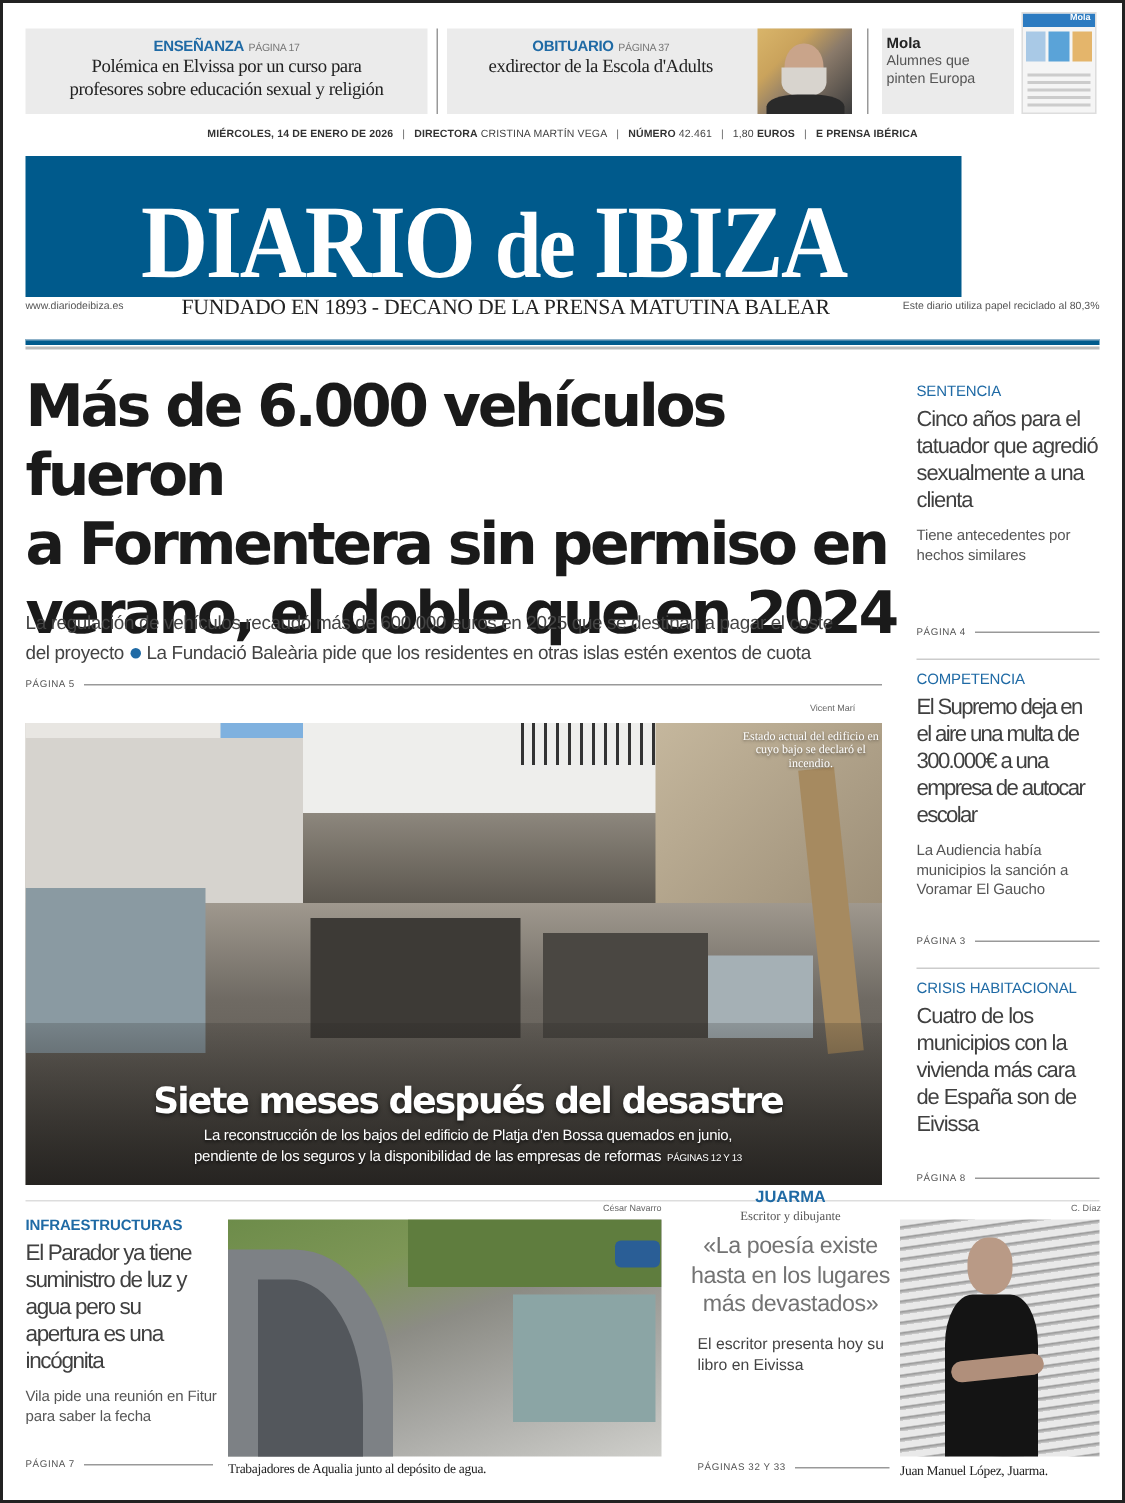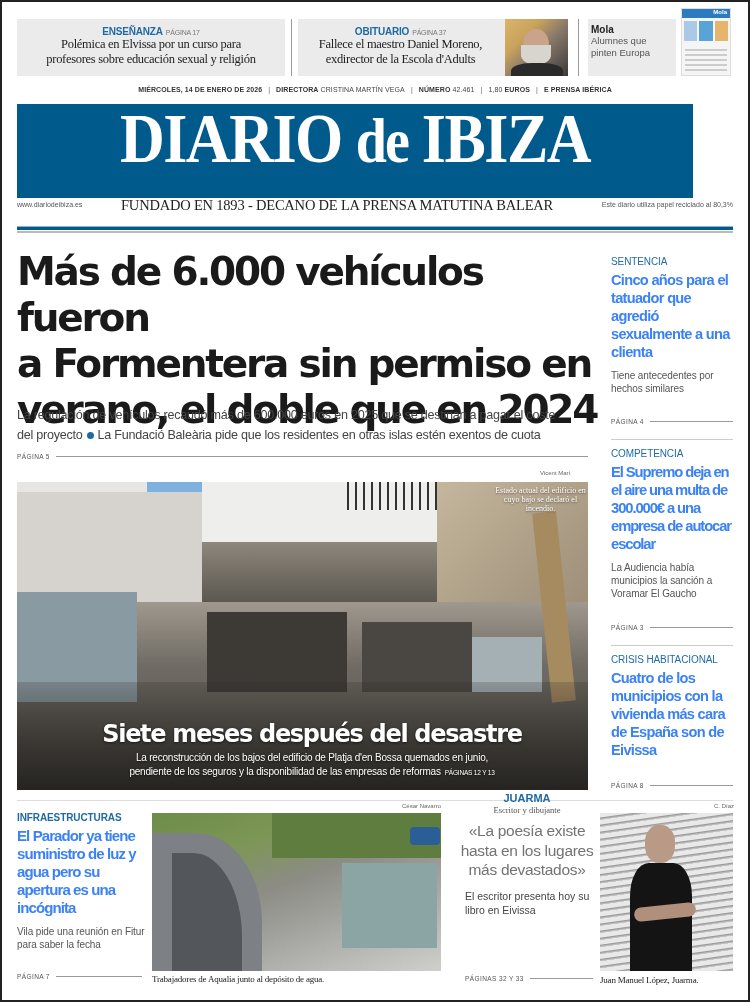--- a/index.html
+++ b/index.html
@@ -30,21 +30,21 @@
   .mola-thumb .pics span { flex: 1; height: 20px; }
   .mola-thumb .lines { padding: 2px 3px; }
   .mola-thumb .lines i { display: block; height: 2px; background: #ccc; margin: 3px 0; }
 
   
   .dateline { position: absolute; left: 0; top: 86px; width: 750px; text-align: center; font-size: 7px; color: #444; letter-spacing: 0.1px; }
   .dateline b { color: #333; }
   .dateline .sep { margin: 0 6px; color: #666; }
 
   
-  .masthead { position: absolute; left: 17px; top: 104px; width: 676px; height: 94px; background: #005a8c; display: flex; align-items: flex-start; justify-content: center; }
+  .masthead { position: absolute; left: 17px; top: 104px; width: 624px; height: 94px; background: #005a8c; display: flex; align-items: flex-end; justify-content: center; }
   .masthead .logo { font-family: "Liberation Serif", serif; font-weight: bold; color: #fff; font-size: 62px; letter-spacing: -1.5px; transform: scaleY(1.12); }
   .masthead .logo .de { font-size: 56px; letter-spacing: -2px; }
 
   .under { position: absolute; left: 17px; top: 196px; width: 716px; height: 18px; }
   .under .url { position: absolute; left: 0; top: 5px; font-size: 7px; color: #555; }
   .under .motto { position: absolute; left: 104px; top: 1px; font-family: "Liberation Serif", serif; font-size: 14.5px; color: #222; letter-spacing: -0.2px; }
   .under .recy { position: absolute; right: 0; top: 5px; font-size: 7px; color: #555; }
   .rule-blue { position: absolute; left: 17px; top: 226px; width: 716px; height: 4px; background: #005a8c; border-top: 1px solid #8fb2c9; }
   .rule-grey { position: absolute; left: 17px; top: 231px; width: 716px; height: 2px; background: #bbb; }
 
@@ -62,21 +62,21 @@
   .mp-block { position: absolute; }
   .mp-caption { position: absolute; left: 60px; bottom: 10px; width: 470px; text-align: center; color: #fff; }
   .mp-title { font-family: "DejaVu Sans", sans-serif; font-weight: bold; font-size: 24px; letter-spacing: -1.3px; text-shadow: 0 1px 3px rgba(0,0,0,0.6); }
   .mp-sub { font-size: 10px; line-height: 14px; letter-spacing: -0.2px; margin-top: 3px; text-shadow: 0 1px 2px rgba(0,0,0,0.7); }
   .mp-sub .pg { font-size: 6.5px; margin-left: 4px; }
   .mp-note { position: absolute; right: 0; top: 4px; width: 95px; text-align: center; color: #fff; font-family: "Liberation Serif", serif; font-size: 8px; line-height: 9px; text-shadow: 0 1px 2px rgba(0,0,0,0.5); }
 
   
   .rcol { position: absolute; left: 611px; width: 122px; }
   .rkick { color: #1f6aa5; font-size: 10px; letter-spacing: -0.1px; }
-  .rhead { font-weight: bold; font-size: 14.6px; line-height: 18px; color: #3b82f6; letter-spacing: -0.7px; margin-top: 4px; }
+  .rhead { font-weight: normal; font-size: 14.6px; line-height: 18px; color: #404040; letter-spacing: -0.7px; margin-top: 4px; }
   .rhead.cond { letter-spacing: -1.1px; font-size: 14.8px; }
   .rsub { font-size: 10px; line-height: 13px; color: #555; margin-top: 8px; letter-spacing: -0.1px; }
   .rsep { position: absolute; left: 611px; width: 122px; height: 1px; background: #ccc; }
 
   
   .bsep { position: absolute; left: 17px; top: 800px; width: 716px; height: 1px; background: #ddd; }
   .infra { position: absolute; left: 17px; top: 812px; width: 128px; }
   .infra .rhead { font-size: 15px; line-height: 18px; letter-spacing: -0.9px; }
   .paradorphoto { position: absolute; left: 152px; top: 813px; width: 289px; height: 158px; overflow: hidden;
     background: linear-gradient(160deg,#6d8c4a 0%,#7d9656 25%,#8c8c85 45%,#a9a9a5 70%,#cfcfcb 100%); }
@@ -99,21 +99,20 @@
     <span>ENSEÑANZA</span><span class="pg">PÁGINA 17</span>
   </div>
   <div class="teaser-txt">Polémica en Elvissa por un curso para</div>
   <div class="teaser-txt">profesores sobre educación sexual y religión</div>
 </div>
 <div class="vsep" style="left:291px; top:19px; height:57px;"></div>
 
 <div class="teaser t-obi">
   <div class="txt">
     <div class="kicker"><span>OBITUARIO</span><span class="pg">PÁGINA 37</span></div>
-    <div class="teaser-txt">Fallece el maestro Daniel Moreno,</div>
     <div class="teaser-txt">exdirector de la Escola d'Adults</div>
   </div>
   <div class="photo">
     <div class="head"></div>
     <div class="beard"></div>
     <div class="body"></div>
   </div>
 </div>
 <div class="vsep" style="left:578px; top:19px; height:57px;"></div>
 

